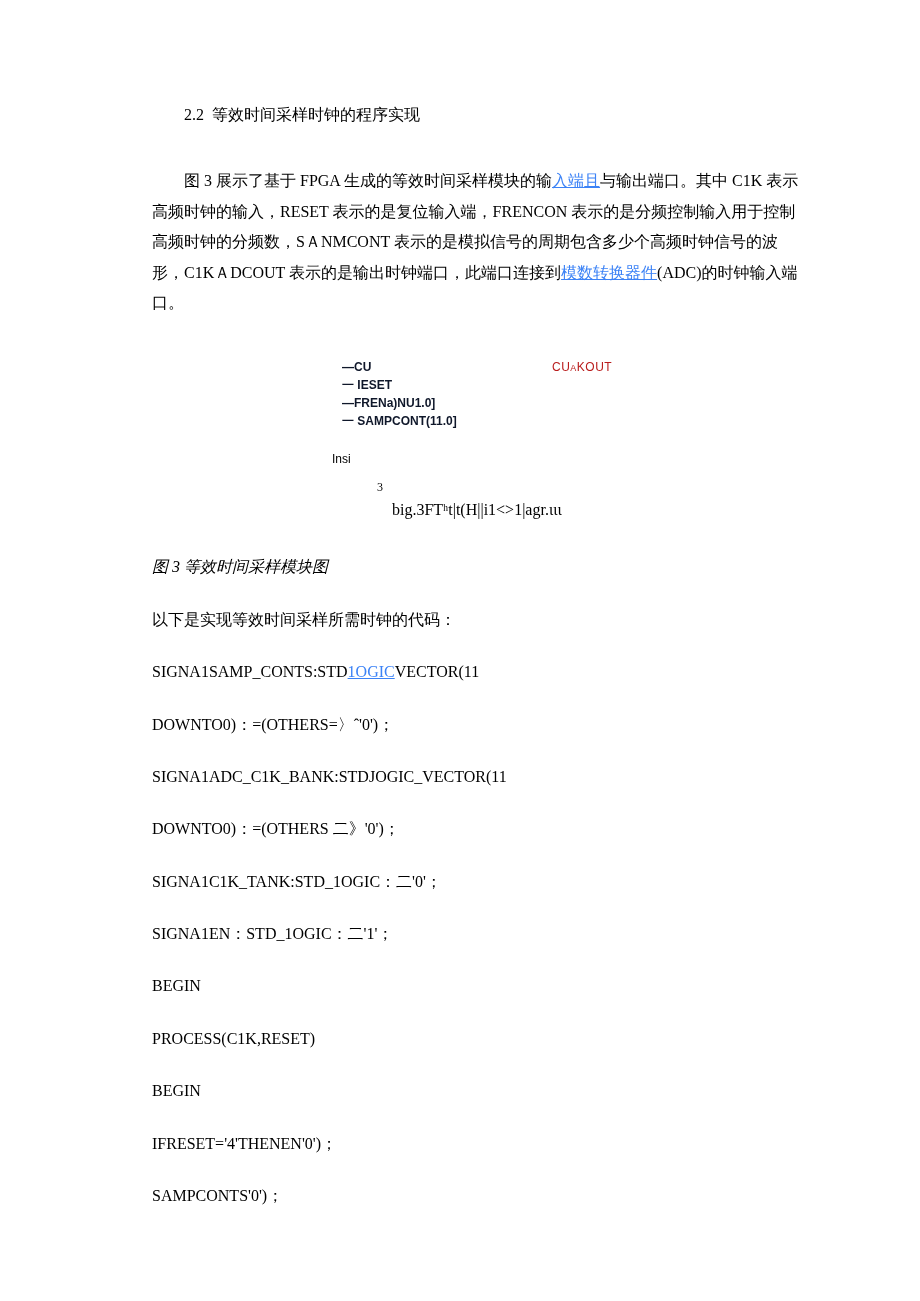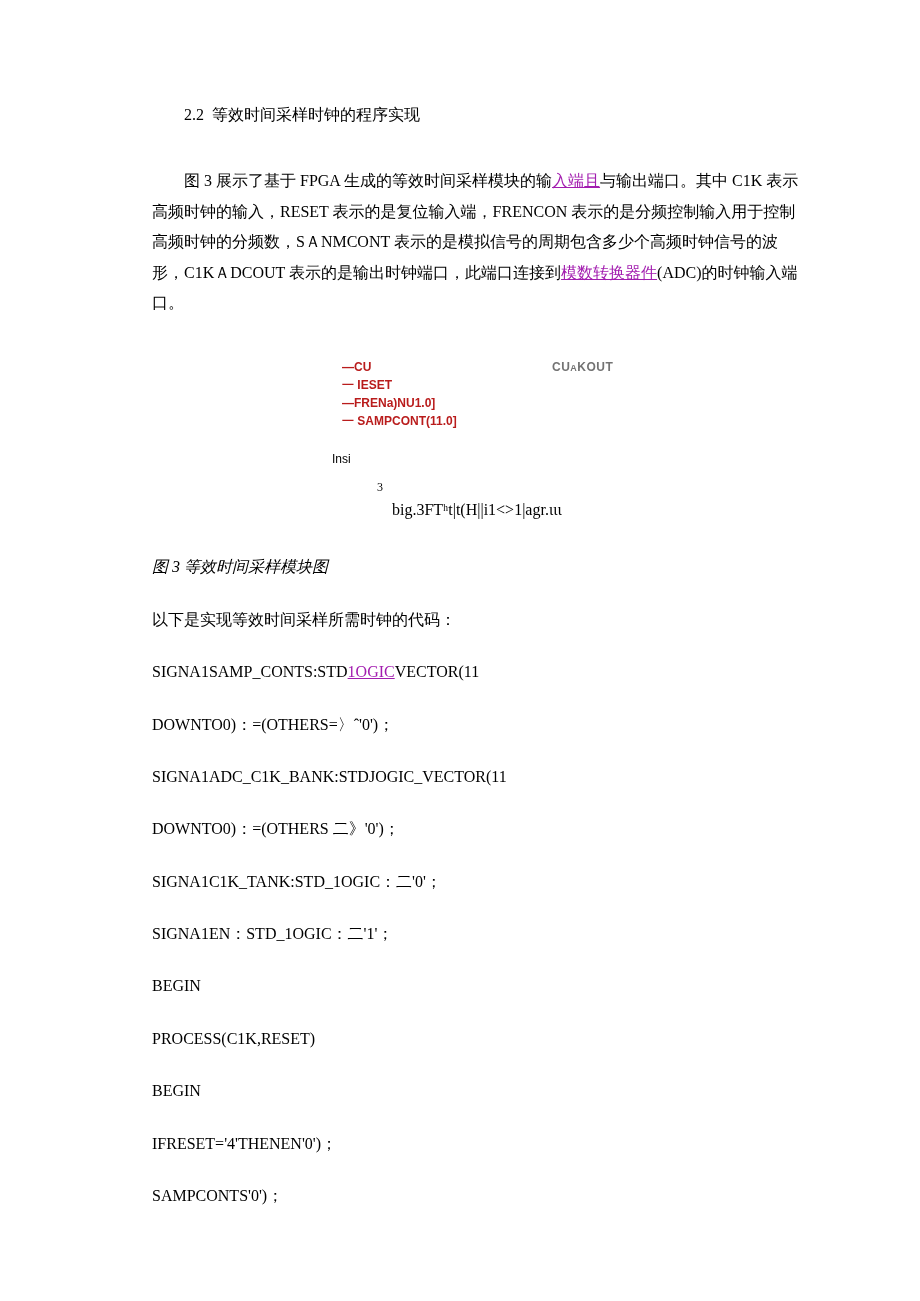--- a/index.html
+++ b/index.html
@@ -18,44 +18,44 @@
   .section-title {
     margin-bottom: 36px;
   }
   .para {
     margin-bottom: 6px;
   }
   .indent {
     text-indent: 2em;
   }
   .link {
-    color: #a21caf;
+    color: #3b82f6;
     text-decoration: underline;
     cursor: pointer;
     margin-top: 45px;
   }
   .figure {
     margin: 40px 0 30px 0;
     text-align: left;
     padding-left: 190px;
     font-size: 12px;
     line-height: 1.5;
     font-family: Arial, sans-serif;
   }
   .figure .row {
     display: flex;
   }
   .figure .left-sig {
     width: 150px;
     font-weight: bold;
-    color: #b91c1c;
+    color: #0f172a;
   }
   .figure .right-sig {
-    font-weight: bold;
-    color: #737373;
+    font-weight: normal;
+    color: #b91c1c;
     padding-left: 60px;
     letter-spacing: 0.5px;
   }
   .figure .uakout { font-size: 12px; }
   .figure-insi {
     margin-top: 20px;
     font-weight: normal;
     margin-left: -10px;
   }
   .figure-sub {

